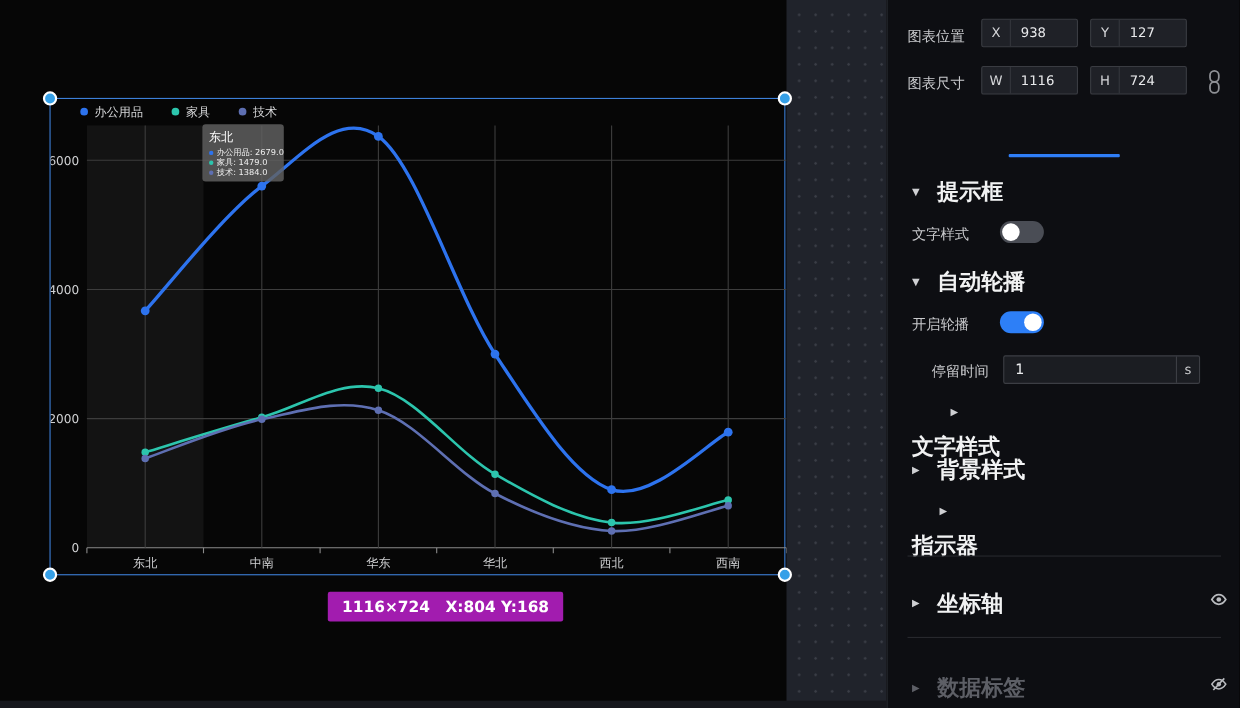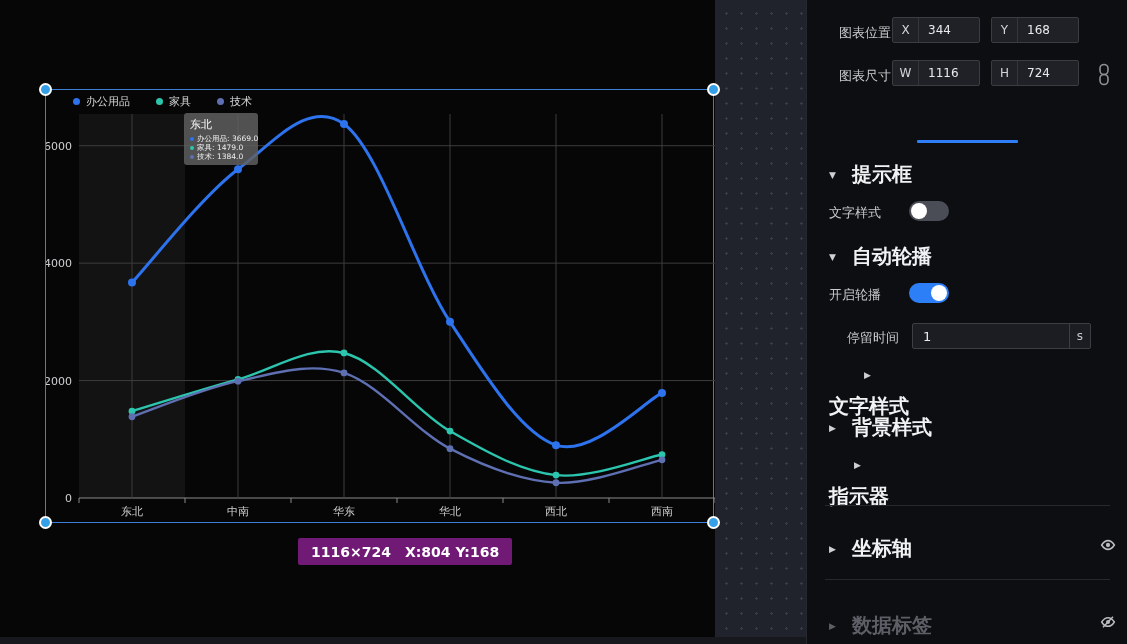--- a/index.html
+++ b/index.html
@@ -27,28 +27,28 @@
   .legend-dot { width:7px; height:7px; border-radius:50%; }
   .legend-label { font-size:11px; color:#d6d7d9; }
 
   #tooltip { left:138px; top:23px; width:74px; background:rgba(97,97,97,0.82);
     border-radius:3px; padding:4px 6px 4px 6px; }
   #tooltip .tt-title { font-size:11px; color:#ffffff; margin-bottom:2px; }
   .tt-row { display:flex; align-items:center; gap:3px; height:9px; }
   .tt-dot { width:4px; height:4px; border-radius:50%; flex:none; }
   .tt-text { font-size:7.5px; color:#efefef; white-space:nowrap; }
 
-  #size-badge { left:298px; top:538px; height:27px; background:#701a75; color:#ffffff;
+  #size-badge { left:298px; top:538px; height:27px; background:#a21caf; color:#ffffff;
     font-size:14px; font-weight:bold; display:flex; align-items:center; gap:14px;
     padding:0 13px; border-radius:2px; }
 
   
   #panel { left:806px; top:0; width:321px; height:644px; background:#0d0e12;
     border-left:1px solid #26282e; }
-  .p-label { position:absolute; left:32px; font-size:13px; color:#c9cacd; }
+  .p-label { position:absolute; left:18px; font-size:13px; color:#c9cacd; }
   .field { position:absolute; height:26px; width:88px; background:#1f2127;
     border:1px solid #3a3c42; border-radius:2px; display:flex; align-items:center; }
   .field .f-letter { width:26px; text-align:center; font-size:12px; color:#d4d5d8;
     border-right:1px solid #34363c; flex:none; line-height:24px; }
   .field .f-value { padding-left:9px; font-size:12px; color:#e9eaec; }
   #link-icon { left:291px; top:63px; }
 
   #tabs { position:absolute; left:0; top:106px; width:321px; height:37px;
     display:flex; border-bottom:1px solid #232428; }
   .tab { flex:1; text-align:center; font-size:14px; color:#d8d9db; line-height:34px;
@@ -157,21 +157,21 @@
           <span class="legend-dot" style="background:#5e6fb2"></span>
           <span class="legend-label">技术</span>
         </div>
       </div>
 
     <div id="tooltip" class="abs">
       <div class="tt-title">东北</div>
       <div id="tooltip-rows">
           <div class="tt-row">
             <span class="tt-dot" style="background:#2d73ee"></span>
-            <span class="tt-text">办公用品: 3669.0</span>
+            <span class="tt-text">办公用品: 2679.0</span>
           </div>
           <div class="tt-row">
             <span class="tt-dot" style="background:#2cc5ad"></span>
             <span class="tt-text">家具: 1479.0</span>
           </div>
           <div class="tt-row">
             <span class="tt-dot" style="background:#5e6fb2"></span>
             <span class="tt-text">技术: 1384.0</span>
           </div>
         </div>
@@ -186,25 +186,25 @@
   <div id="size-badge" class="abs">
     <span>1116×724</span>
     <span>X:804 Y:168</span>
   </div>
 
   <div id="panel" class="abs">
 
     <span class="p-label" style="top:24px;">图表位置</span>
     <div class="field" style="left:85px; top:17px;">
       <span class="f-letter">X</span>
-      <span class="f-value">344</span>
+      <span class="f-value">938</span>
     </div>
     <div class="field" style="left:184px; top:17px;">
       <span class="f-letter">Y</span>
-      <span class="f-value">168</span>
+      <span class="f-value">127</span>
     </div>
 
     <span class="p-label" style="top:67px;">图表尺寸</span>
     <div class="field" style="left:85px; top:60px;">
       <span class="f-letter">W</span>
       <span class="f-value">1116</span>
     </div>
     <div class="field" style="left:184px; top:60px;">
       <span class="f-letter">H</span>
       <span class="f-value">724</span>

